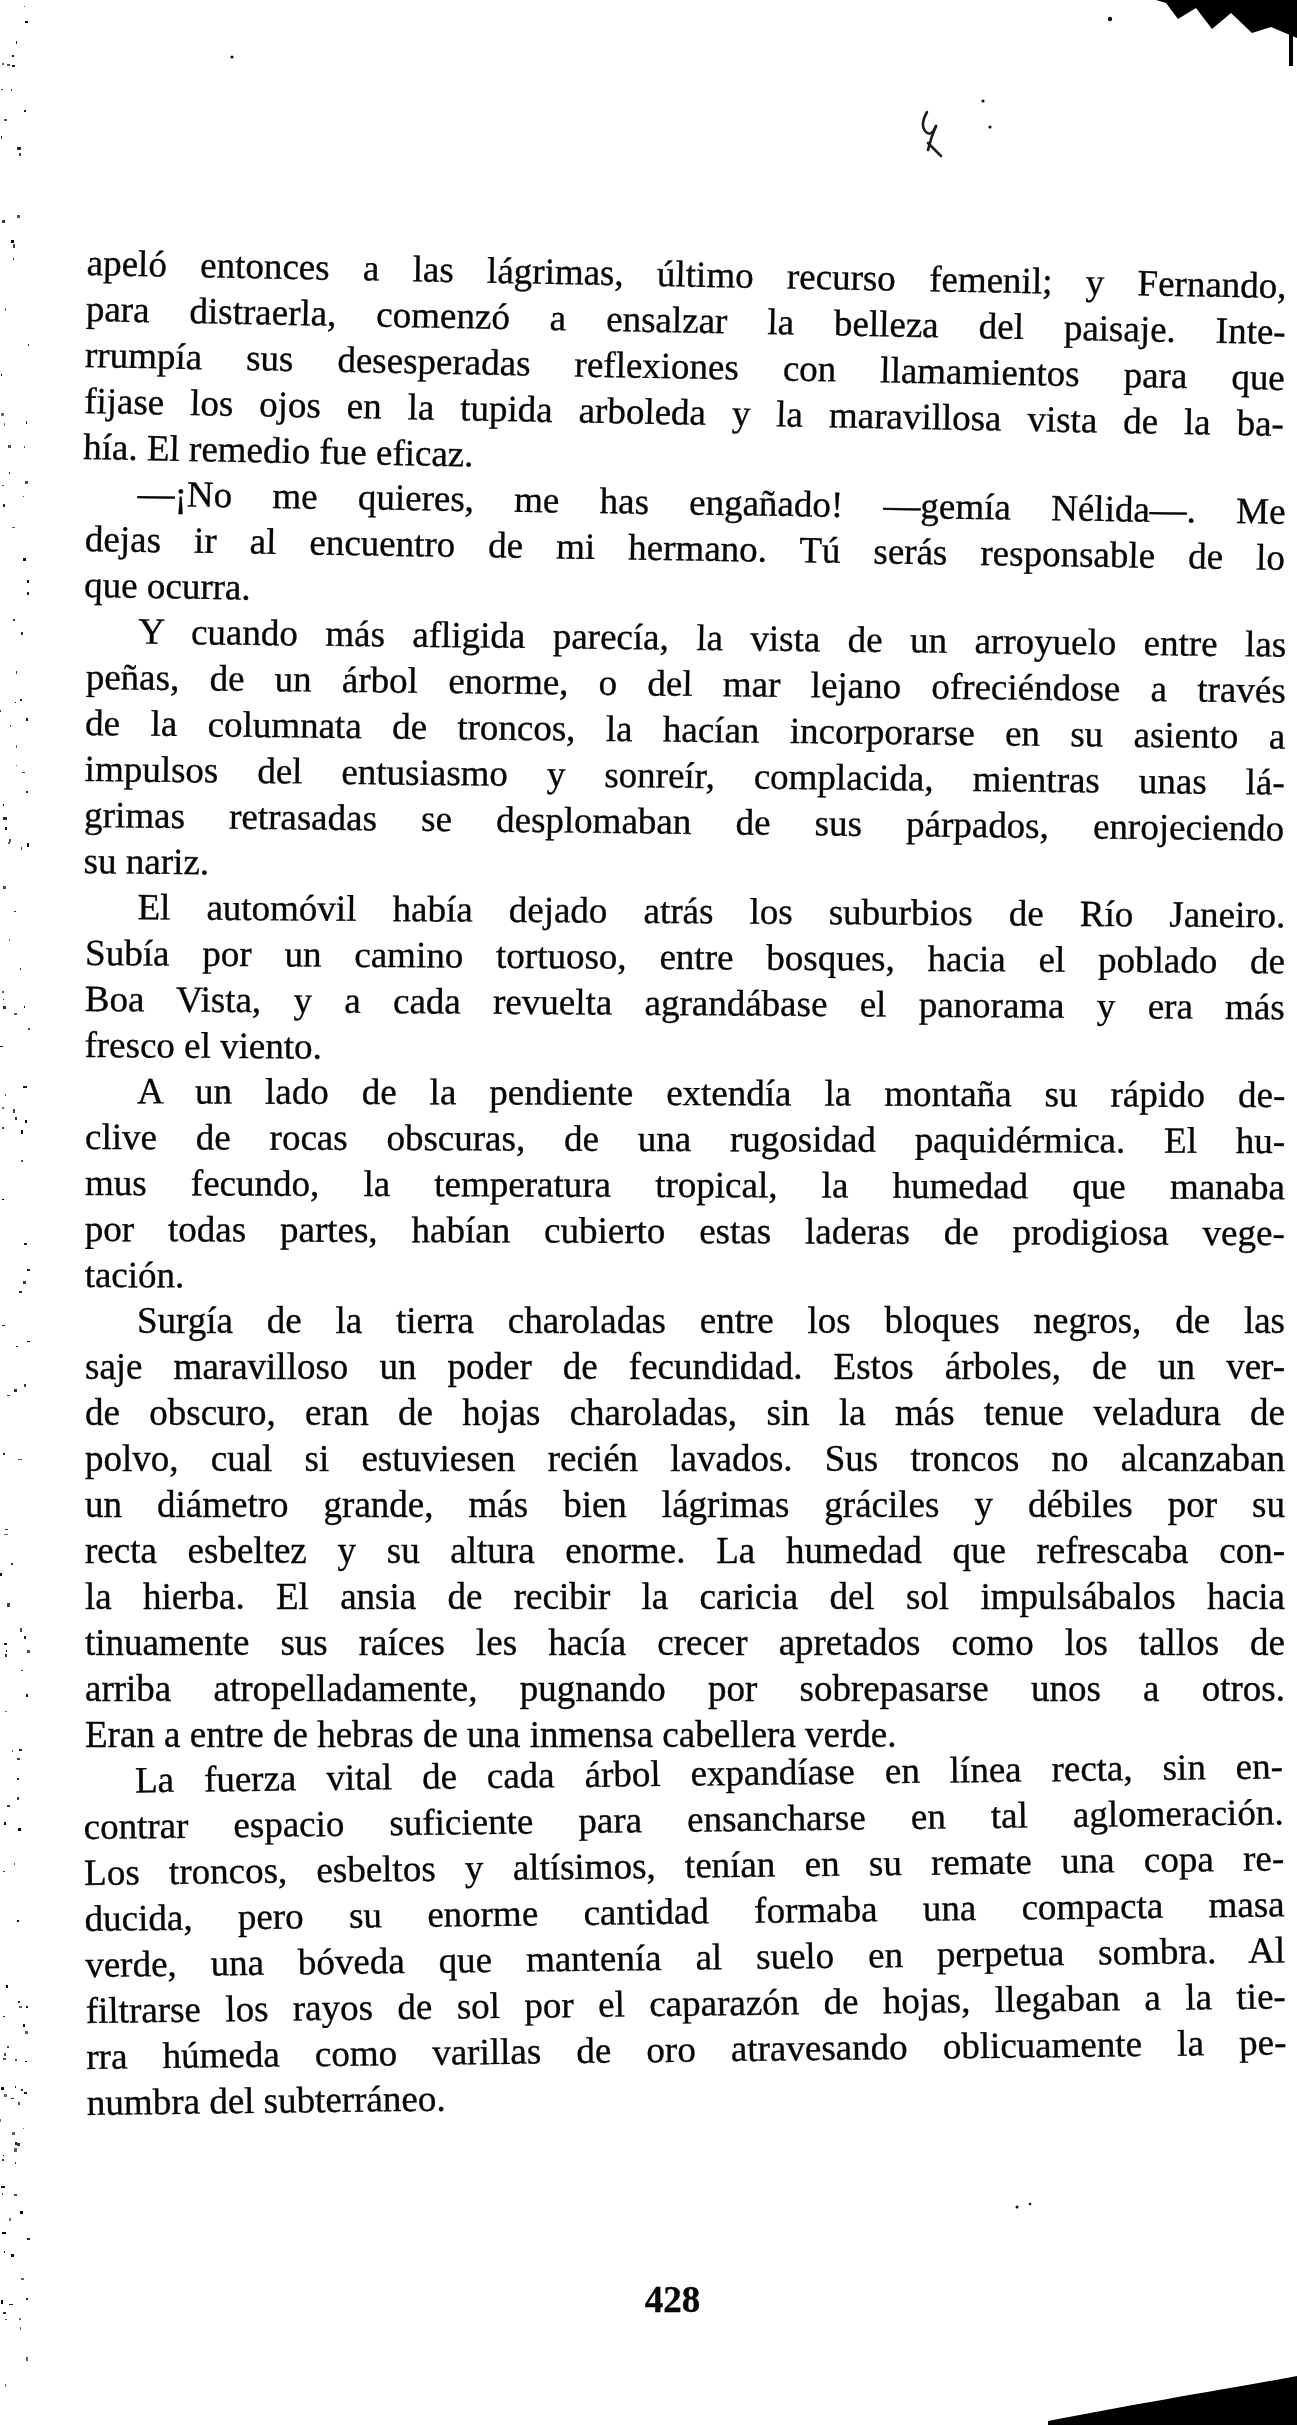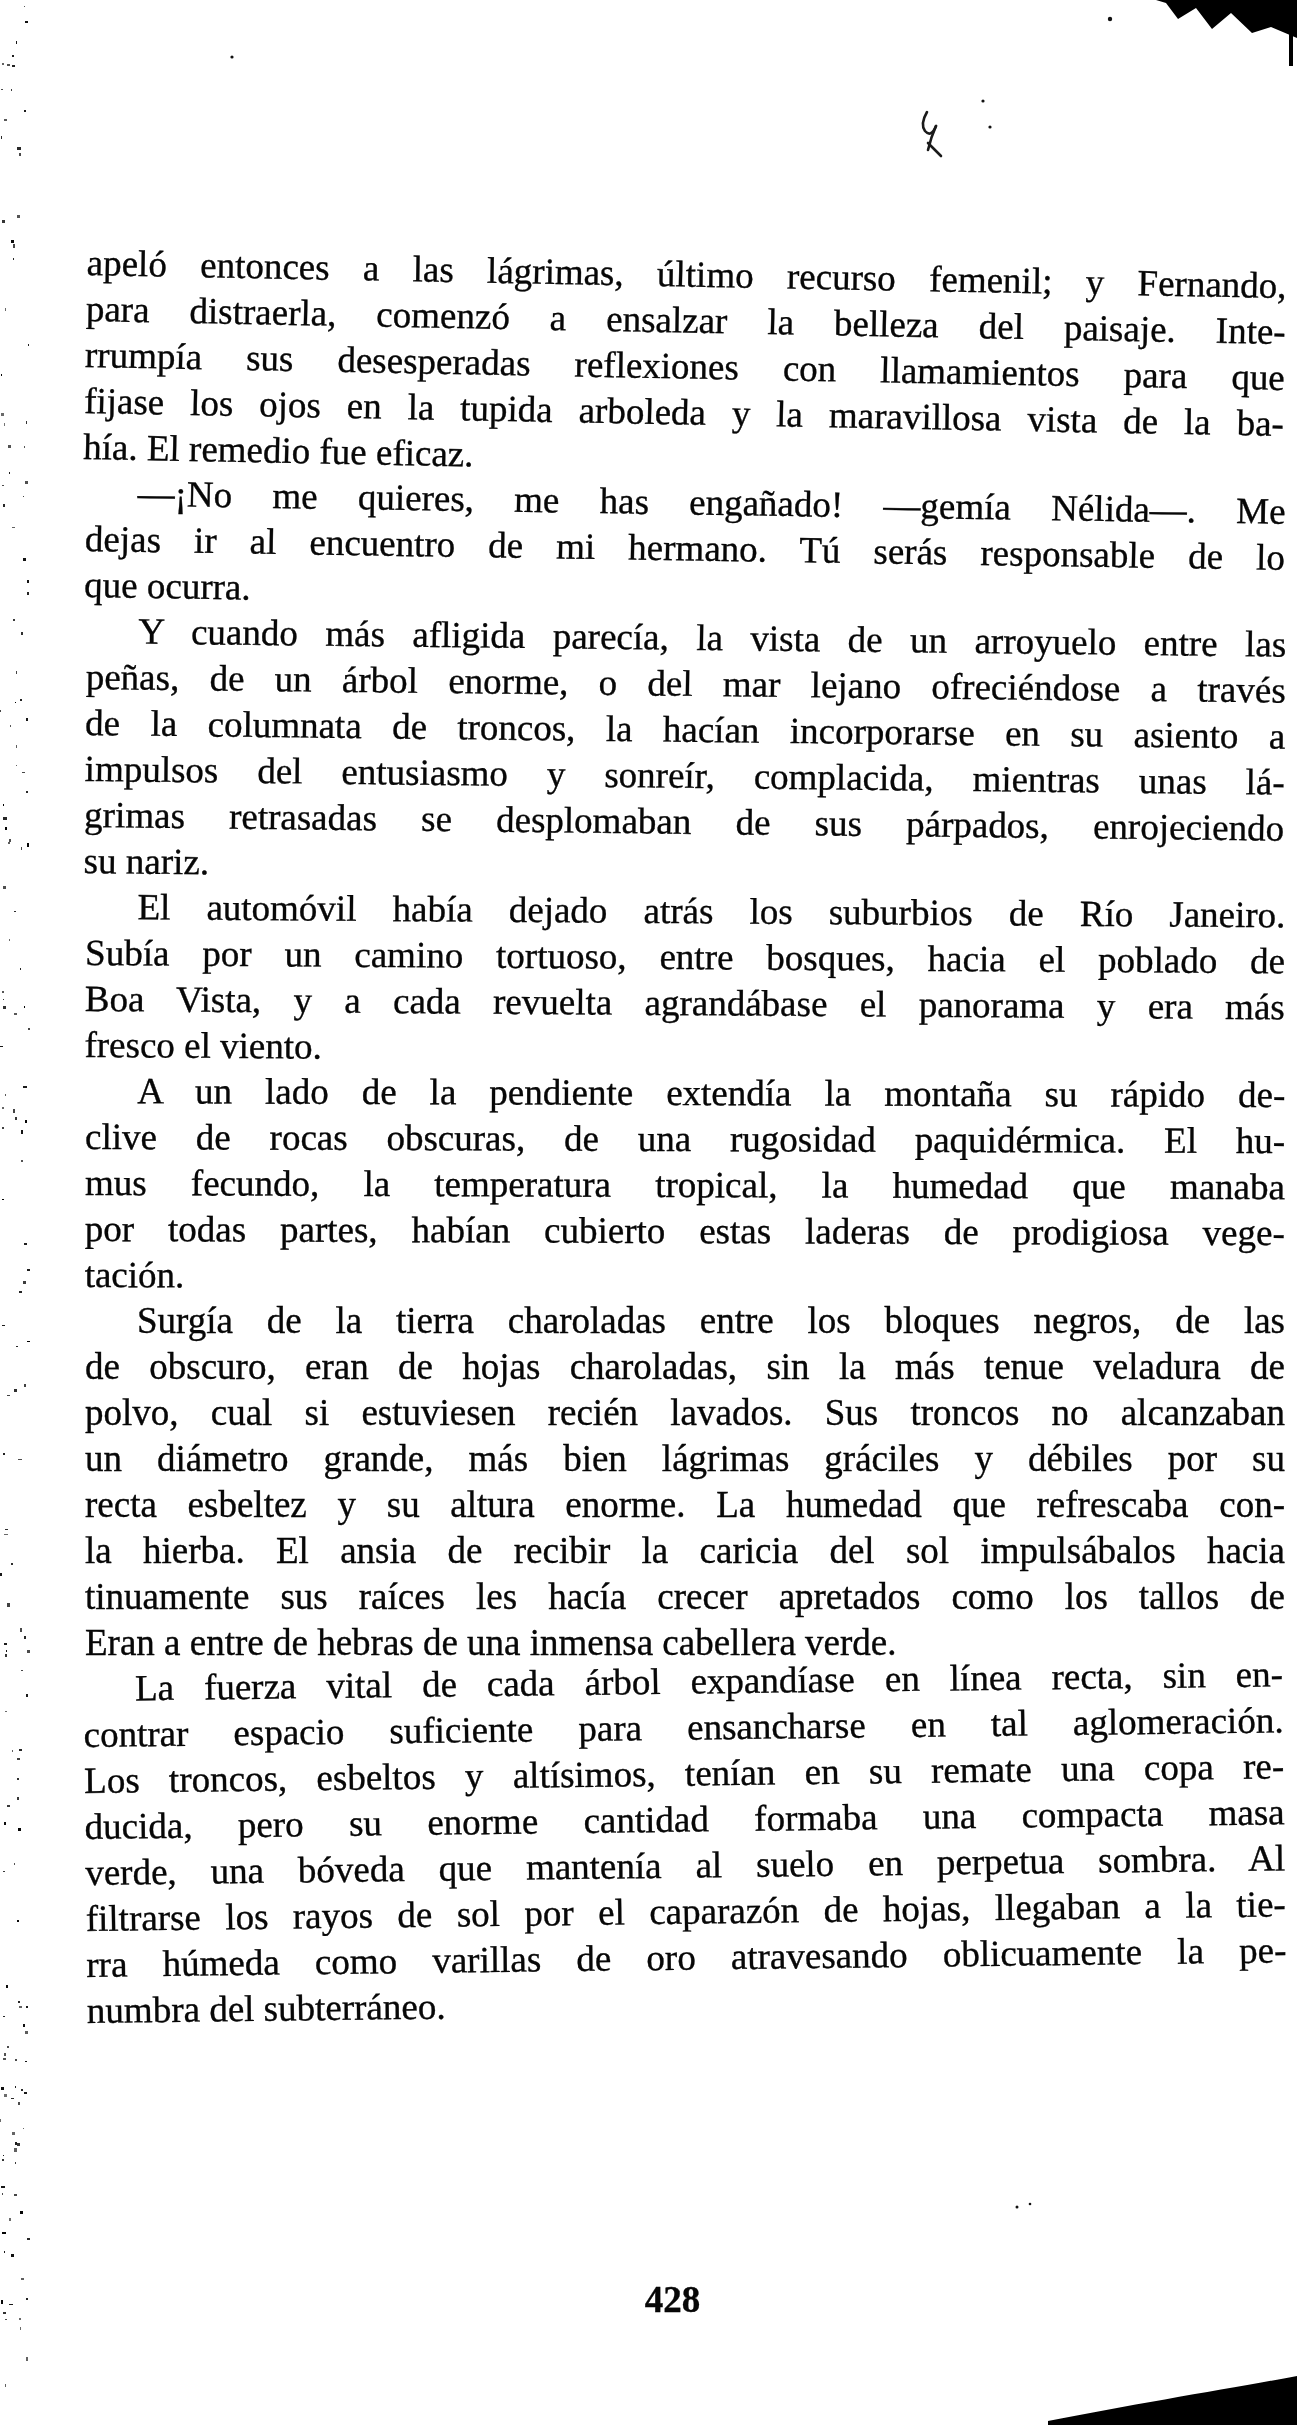--- a/index.html
+++ b/index.html
@@ -69,26 +69,28 @@
       </div>
       <div class="para" style="transform: rotate(0.2deg);">
         <div class="line indent">A un lado de la pendiente extendía la montaña su rápido de-</div>
         <div class="line">clive de rocas obscuras, de una rugosidad paquidérmica. El hu-</div>
         <div class="line">mus fecundo, la temperatura tropical, la humedad que manaba</div>
         <div class="line">por todas partes, habían cubierto estas laderas de prodigiosa vege-</div>
         <div class="line last">tación.</div>
       </div>
       <div class="para" style="transform: rotate(0deg);">
         <div class="line indent">Surgía de la tierra charoladas entre los bloques negros, de las</div>
+        <div class="line">saje maravilloso un poder de fecundidad. Estos árboles, de un ver-</div>
         <div class="line">de obscuro, eran de hojas charoladas, sin la más tenue veladura de</div>
         <div class="line">polvo, cual si estuviesen recién lavados. Sus troncos no alcanzaban</div>
         <div class="line">un diámetro grande, más bien lágrimas gráciles y débiles por su</div>
         <div class="line">recta esbeltez y su altura enorme. La humedad que refrescaba con-</div>
         <div class="line">la hierba. El ansia de recibir la caricia del sol impulsábalos hacia</div>
         <div class="line">tinuamente sus raíces les hacía crecer apretados como los tallos de</div>
+        <div class="line">arriba atropelladamente, pugnando por sobrepasarse unos a otros.</div>
         <div class="line last">Eran a entre de hebras de una inmensa cabellera verde.</div>
       </div>
       <div class="para" style="transform: rotate(-0.7deg);">
         <div class="line indent">La fuerza vital de cada árbol expandíase en línea recta, sin en-</div>
         <div class="line">contrar espacio suficiente para ensancharse en tal aglomeración.</div>
         <div class="line">Los troncos, esbeltos y altísimos, tenían en su remate una copa re-</div>
         <div class="line">ducida, pero su enorme cantidad formaba una compacta masa</div>
         <div class="line">verde, una bóveda que mantenía al suelo en perpetua sombra. Al</div>
         <div class="line">filtrarse los rayos de sol por el caparazón de hojas, llegaban a la tie-</div>
         <div class="line">rra húmeda como varillas de oro atravesando oblicuamente la pe-</div>

